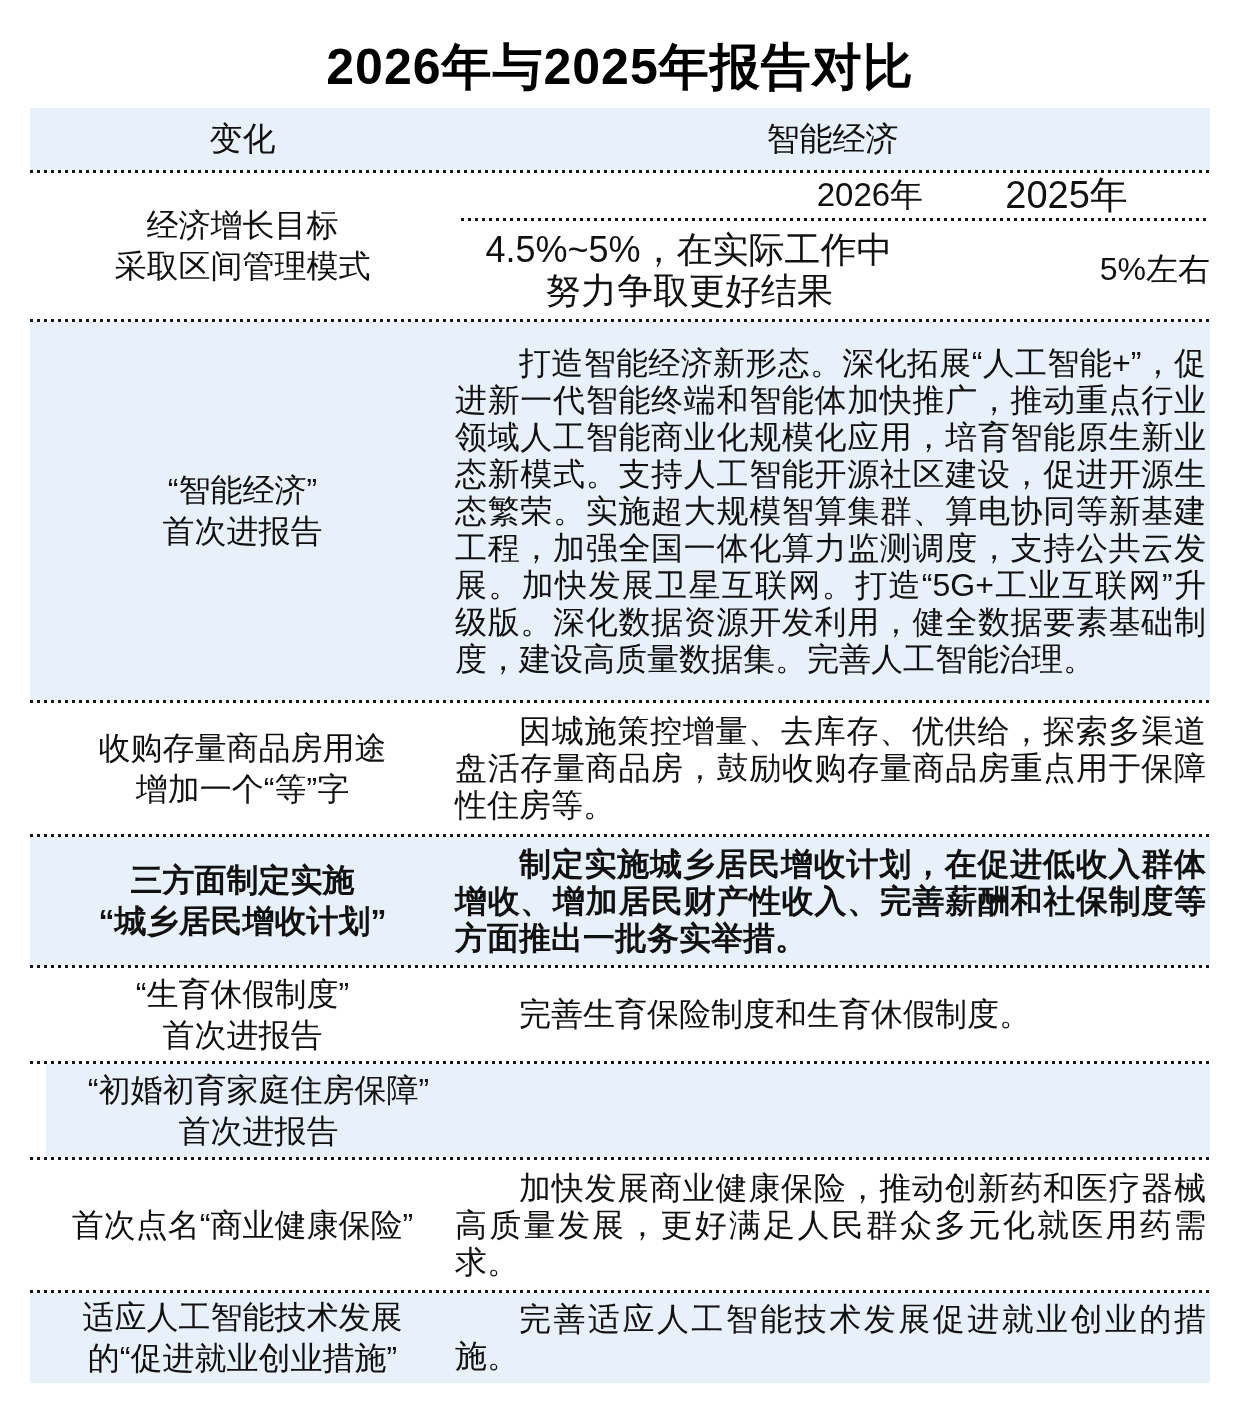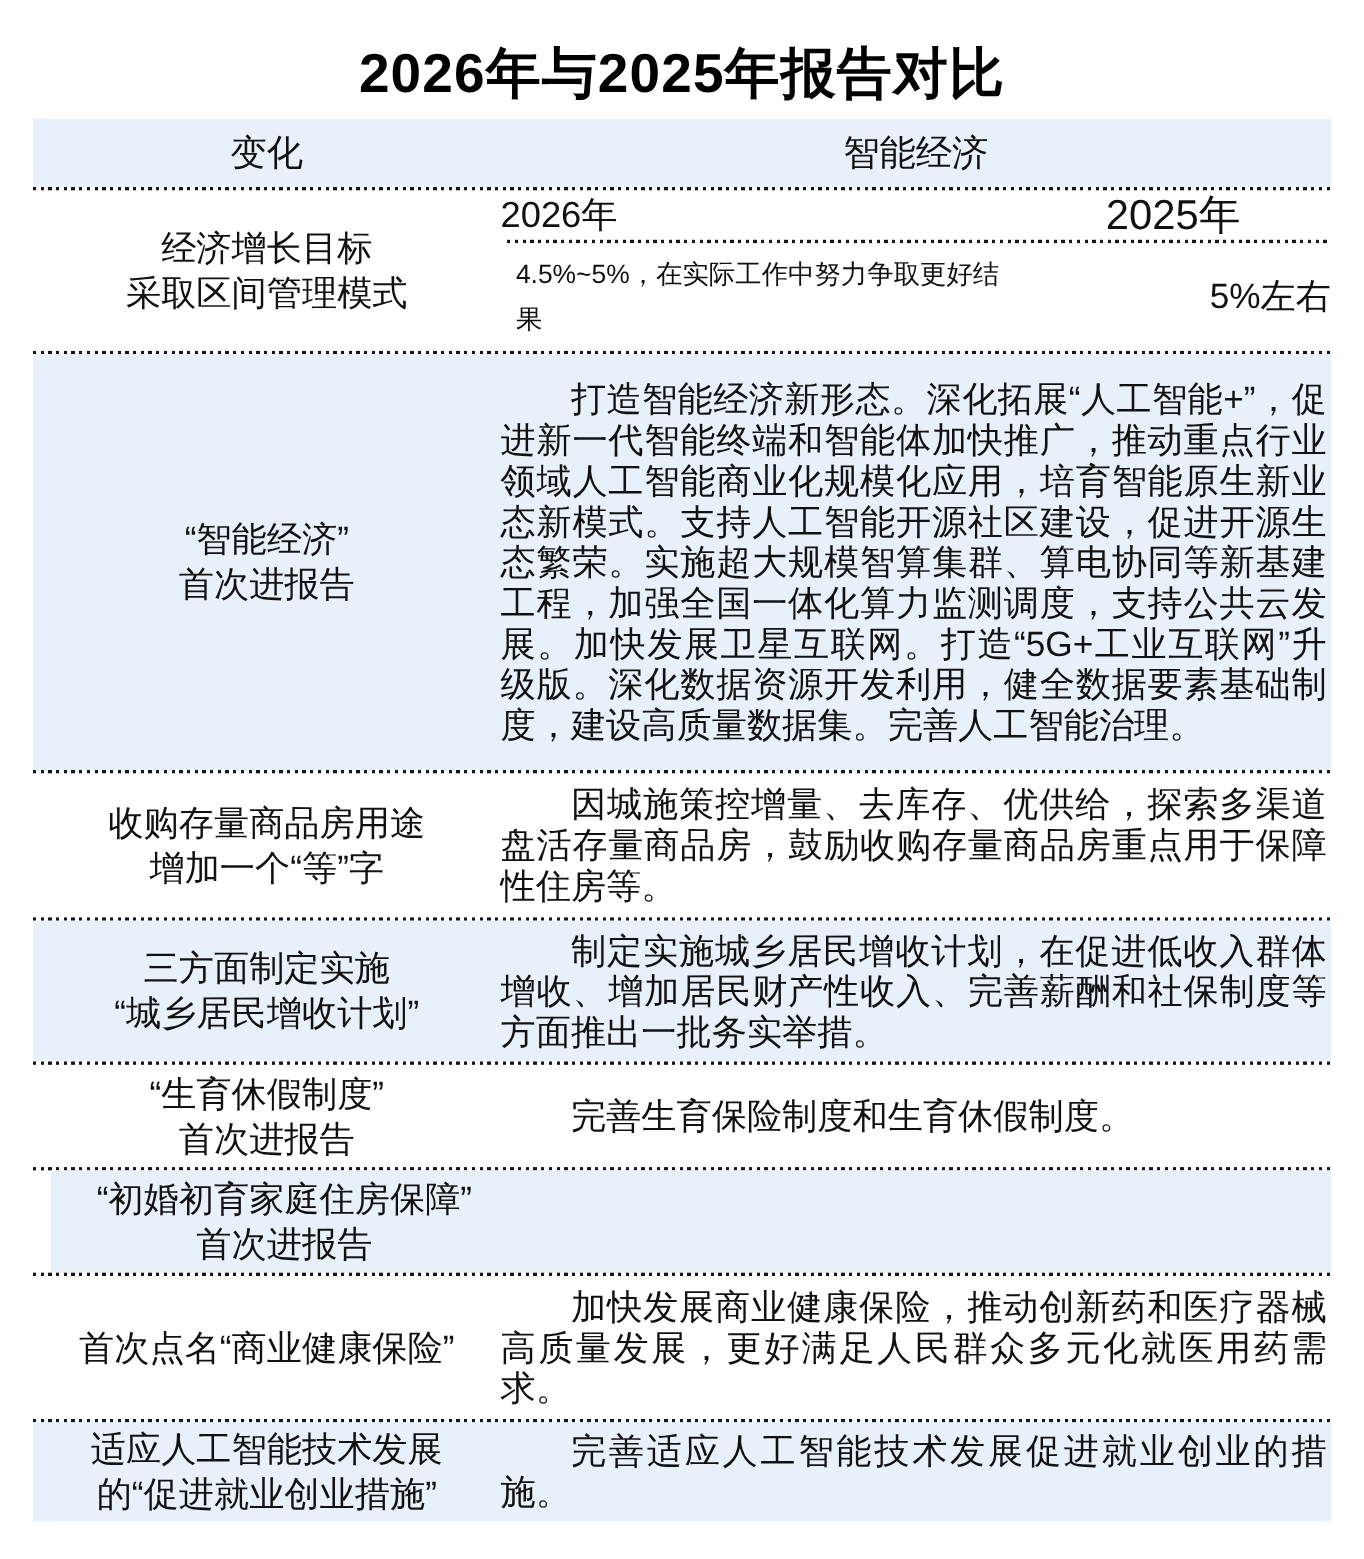--- a/index.html
+++ b/index.html
@@ -73,30 +73,30 @@
     font-size: 32px;
     line-height: 37px;
     text-align: justify;
     text-indent: 2em;
   }
 
   
   .growth-row { min-height: 146px; }
   .growth-right { flex: 1; display: flex; flex-direction: column; padding: 0; }
   .year-headers { display: flex; height: 45px; align-items: center; }
-  .yh-2026 { width: 62%; text-align: left; font-size: 33px; }
+  .yh-2026 { width: 62%; text-align: right; font-size: 33px; }
   .yh-2025 { width: 38%; text-align: center; font-size: 38px; }
   .year-values { display: flex; flex: 1; align-items: center; padding: 6px 0; }
-  .yv-2026 { width: 62%; text-align: left; font-size: 24px; line-height: 41px; padding: 0 14px; box-sizing: border-box; }
+  .yv-2026 { width: 62%; text-align: center; font-size: 36px; line-height: 41px; padding: 0 14px; box-sizing: border-box; }
   .yv-2025 { width: 38%; text-align: right; font-size: 32px; }
 
   
   .row-ai            { min-height: 378px; }
   .row-housing-stock { min-height: 131px; }
-  .row-income        { min-height: 128px; }
+  .row-income        { min-height: 128px; font-weight: bold; }
   .row-birth         { min-height:  93px; }
   .row-first-marriage{ min-height:  93px; margin-left: 16px; }
   .row-insurance     { min-height: 130px; }
   .row-employment    { min-height:  88px; }
 </style>
 </head>
 <body>
 
 <div class="page">
 

